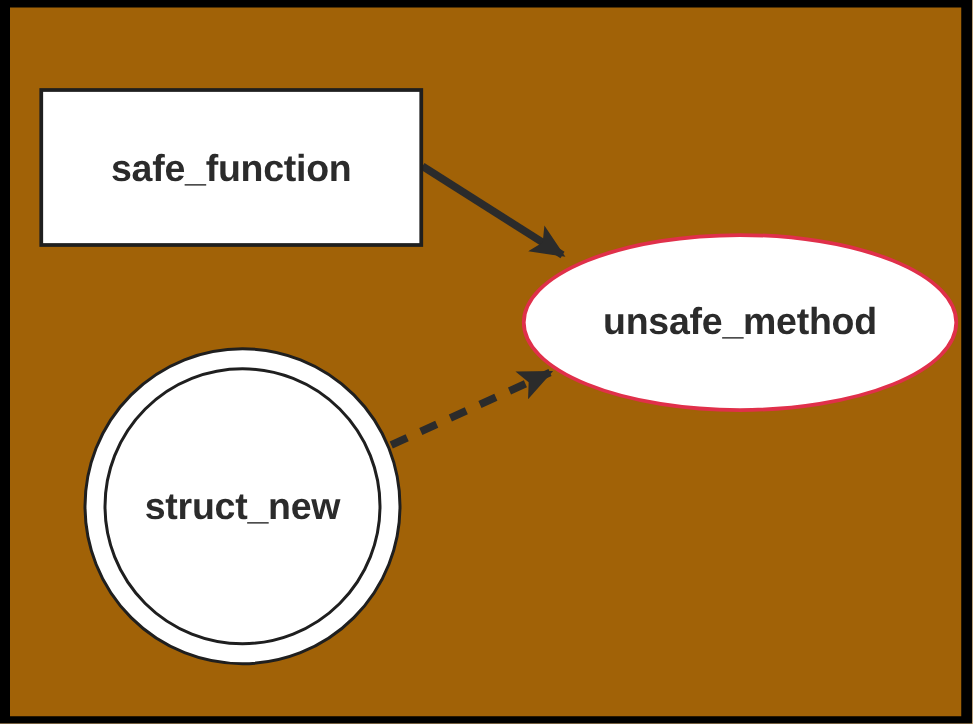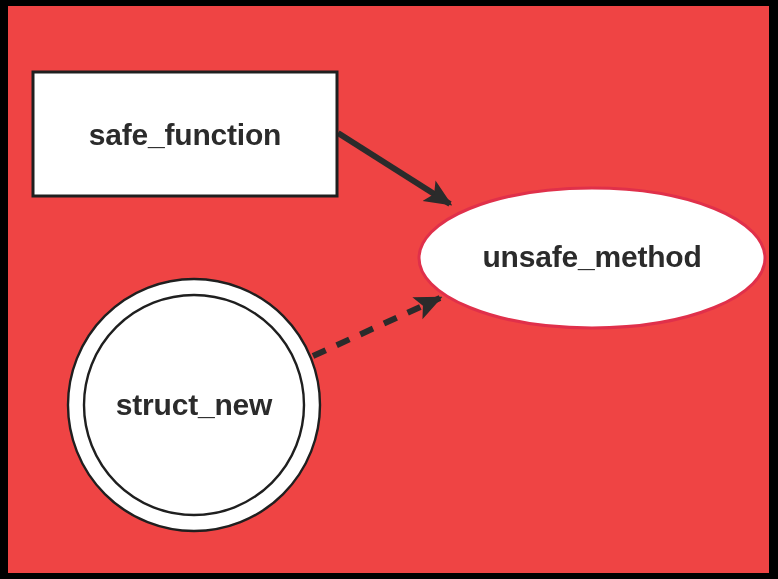--- a/index.html
+++ b/index.html
@@ -8,21 +8,21 @@
     padding: 0;
     background: #ffffff;
   }
   body {
     font-family: "Liberation Sans", sans-serif;
   }
   #canvas {
     position: relative;
     width: 778px;
     height: 579px;
-    background: #ef4444;
+    background: #a16207;
     overflow: hidden;
   }
   
   #frame {
     position: absolute;
     left: 0;
     top: 0;
     width: 778px;
     height: 579px;
     box-sizing: border-box;

